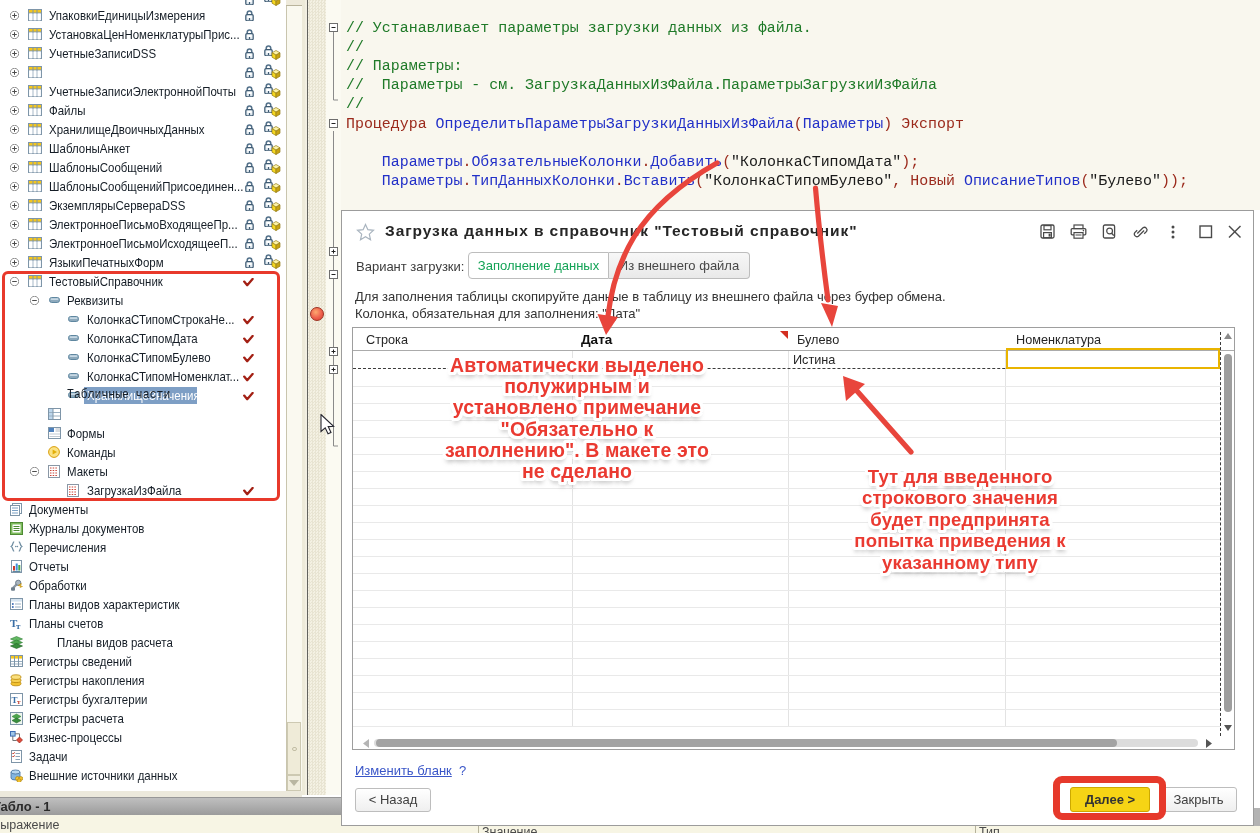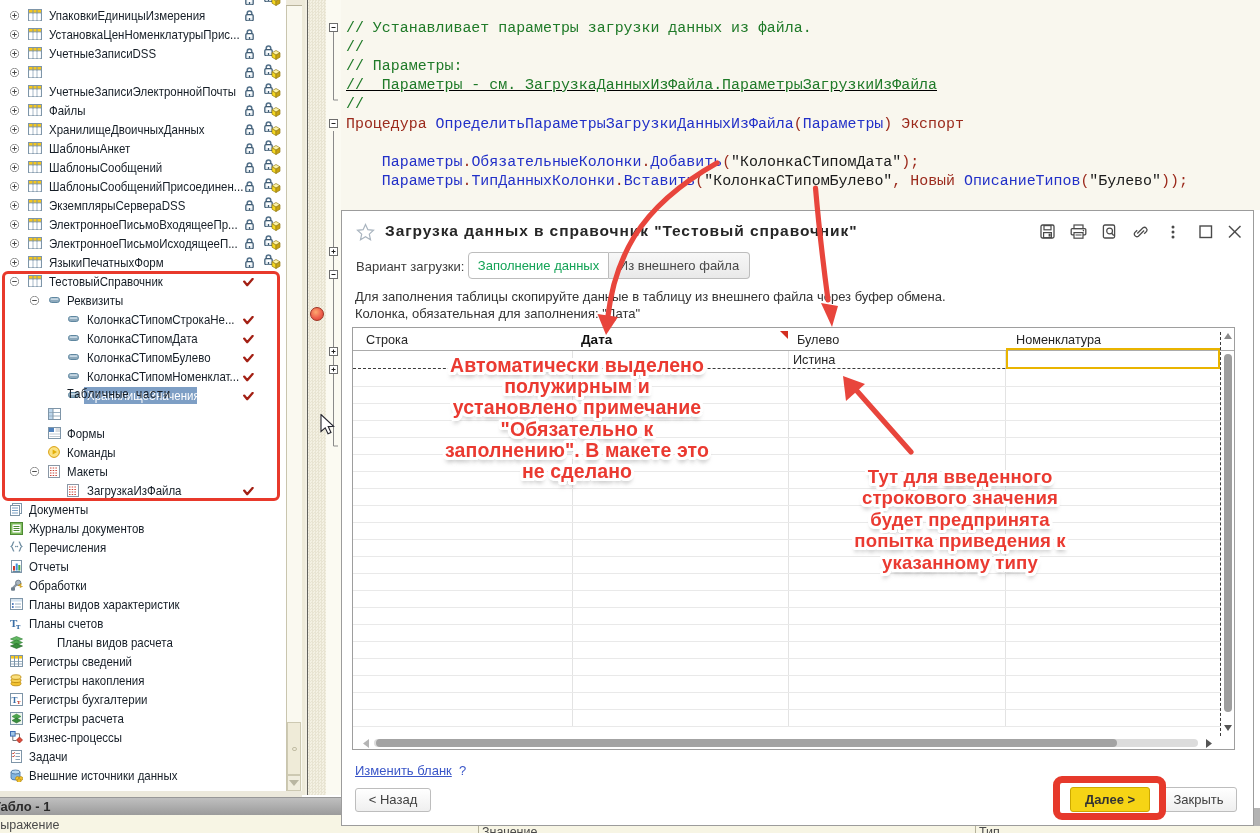--- a/index.html
+++ b/index.html
@@ -30,21 +30,21 @@
 <div class="abs" style="left:289px;top:780px;width:0;height:0;border-left:5px solid transparent;border-right:5px solid transparent;border-top:6px solid #b9b6a2;"></div>
 <div class="abs" style="left:302px;top:0;width:3px;height:795px;background:#edead9;"></div>
 <div class="abs" style="left:305px;top:0;width:1.5px;height:795px;background:#f2efe2;"></div>
 <div class="abs" style="left:306.5px;top:0;width:2px;height:795px;background:#62625e;"></div>
 <div class="abs" style="left:308px;top:0;width:18px;height:795px;background:repeating-conic-gradient(#e8e4d2 0% 25%,#f4f1e3 0% 50%) 0 0/3px 3px;"></div>
 <div class="abs" style="left:326px;top:0;width:15px;height:795px;background:#fbfaf2;"></div>
 <div class="abs" style="left:341px;top:0;width:919px;height:210px;background:#f9f7ee;"></div>
 <div class="codeline" style="left:346px;top:18.5px;height:19px;line-height:19px;"><span class="cg">// Устанавливает параметры загрузки данных из файла.</span></div>
 <div class="codeline" style="left:346px;top:37.5px;height:19px;line-height:19px;"><span class="cg">//</span></div>
 <div class="codeline" style="left:346px;top:56.5px;height:19px;line-height:19px;"><span class="cg">// Параметры:</span></div>
-<div class="codeline" style="left:346px;top:75.5px;height:19px;line-height:19px;text-decoration:underline;"><span class="cg">//  Параметры - см. ЗагрузкаДанныхИзФайла.ПараметрыЗагрузкиИзФайла</span></div>
+<div class="codeline" style="left:346px;top:75.5px;height:19px;line-height:19px;"><span class="cg">//  Параметры - см. ЗагрузкаДанныхИзФайла.ПараметрыЗагрузкиИзФайла</span></div>
 <div class="codeline" style="left:346px;top:94.5px;height:19px;line-height:19px;"><span class="cg">//</span></div>
 <div class="codeline" style="left:346px;top:114.5px;height:19px;line-height:19px;"><span class="ck">Процедура </span><span class="ci">ОпределитьПараметрыЗагрузкиДанныхИзФайла</span><span class="ck">(</span><span class="ci">Параметры</span><span class="ck">) Экспорт</span></div>
 <div class="codeline" style="left:346px;top:152.5px;height:19px;line-height:19px;"><span class="cs">    </span><span class="ci">Параметры</span><span class="ck">.</span><span class="ci">ОбязательныеКолонки</span><span class="ck">.</span><span class="ci">Добавить</span><span class="ck">(</span><span class="cs">"КолонкаСТипомДата"</span><span class="ck">);</span></div>
 <div class="codeline" style="left:346px;top:171.5px;height:19px;line-height:19px;"><span class="cs">    </span><span class="ci">Параметры</span><span class="ck">.</span><span class="ci">ТипДанныхКолонки</span><span class="ck">.</span><span class="ci">Вставить</span><span class="ck">(</span><span class="cs">"КолонкаСТипомБулево"</span><span class="ck">, </span><span class="ck">Новый </span><span class="ci">ОписаниеТипов</span><span class="ck">(</span><span class="cs">"Булево"</span><span class="ck">));</span></div>
 <svg class="abs" style="left:326px;top:0;" width="15" height="460" viewBox="0 0 15 460">
 <line x1="7.5" y1="31" x2="7.5" y2="100" stroke="#8a8a8a" stroke-width="1"></line>
 <line x1="7.5" y1="100" x2="12" y2="100" stroke="#8a8a8a" stroke-width="1"></line>
 <line x1="7.5" y1="131" x2="7.5" y2="446" stroke="#8a8a8a" stroke-width="1"></line>
 <line x1="7.5" y1="446" x2="12" y2="446" stroke="#8a8a8a" stroke-width="1"></line>
 <g fill="#fff" stroke="#6e6e6e" stroke-width="1">

